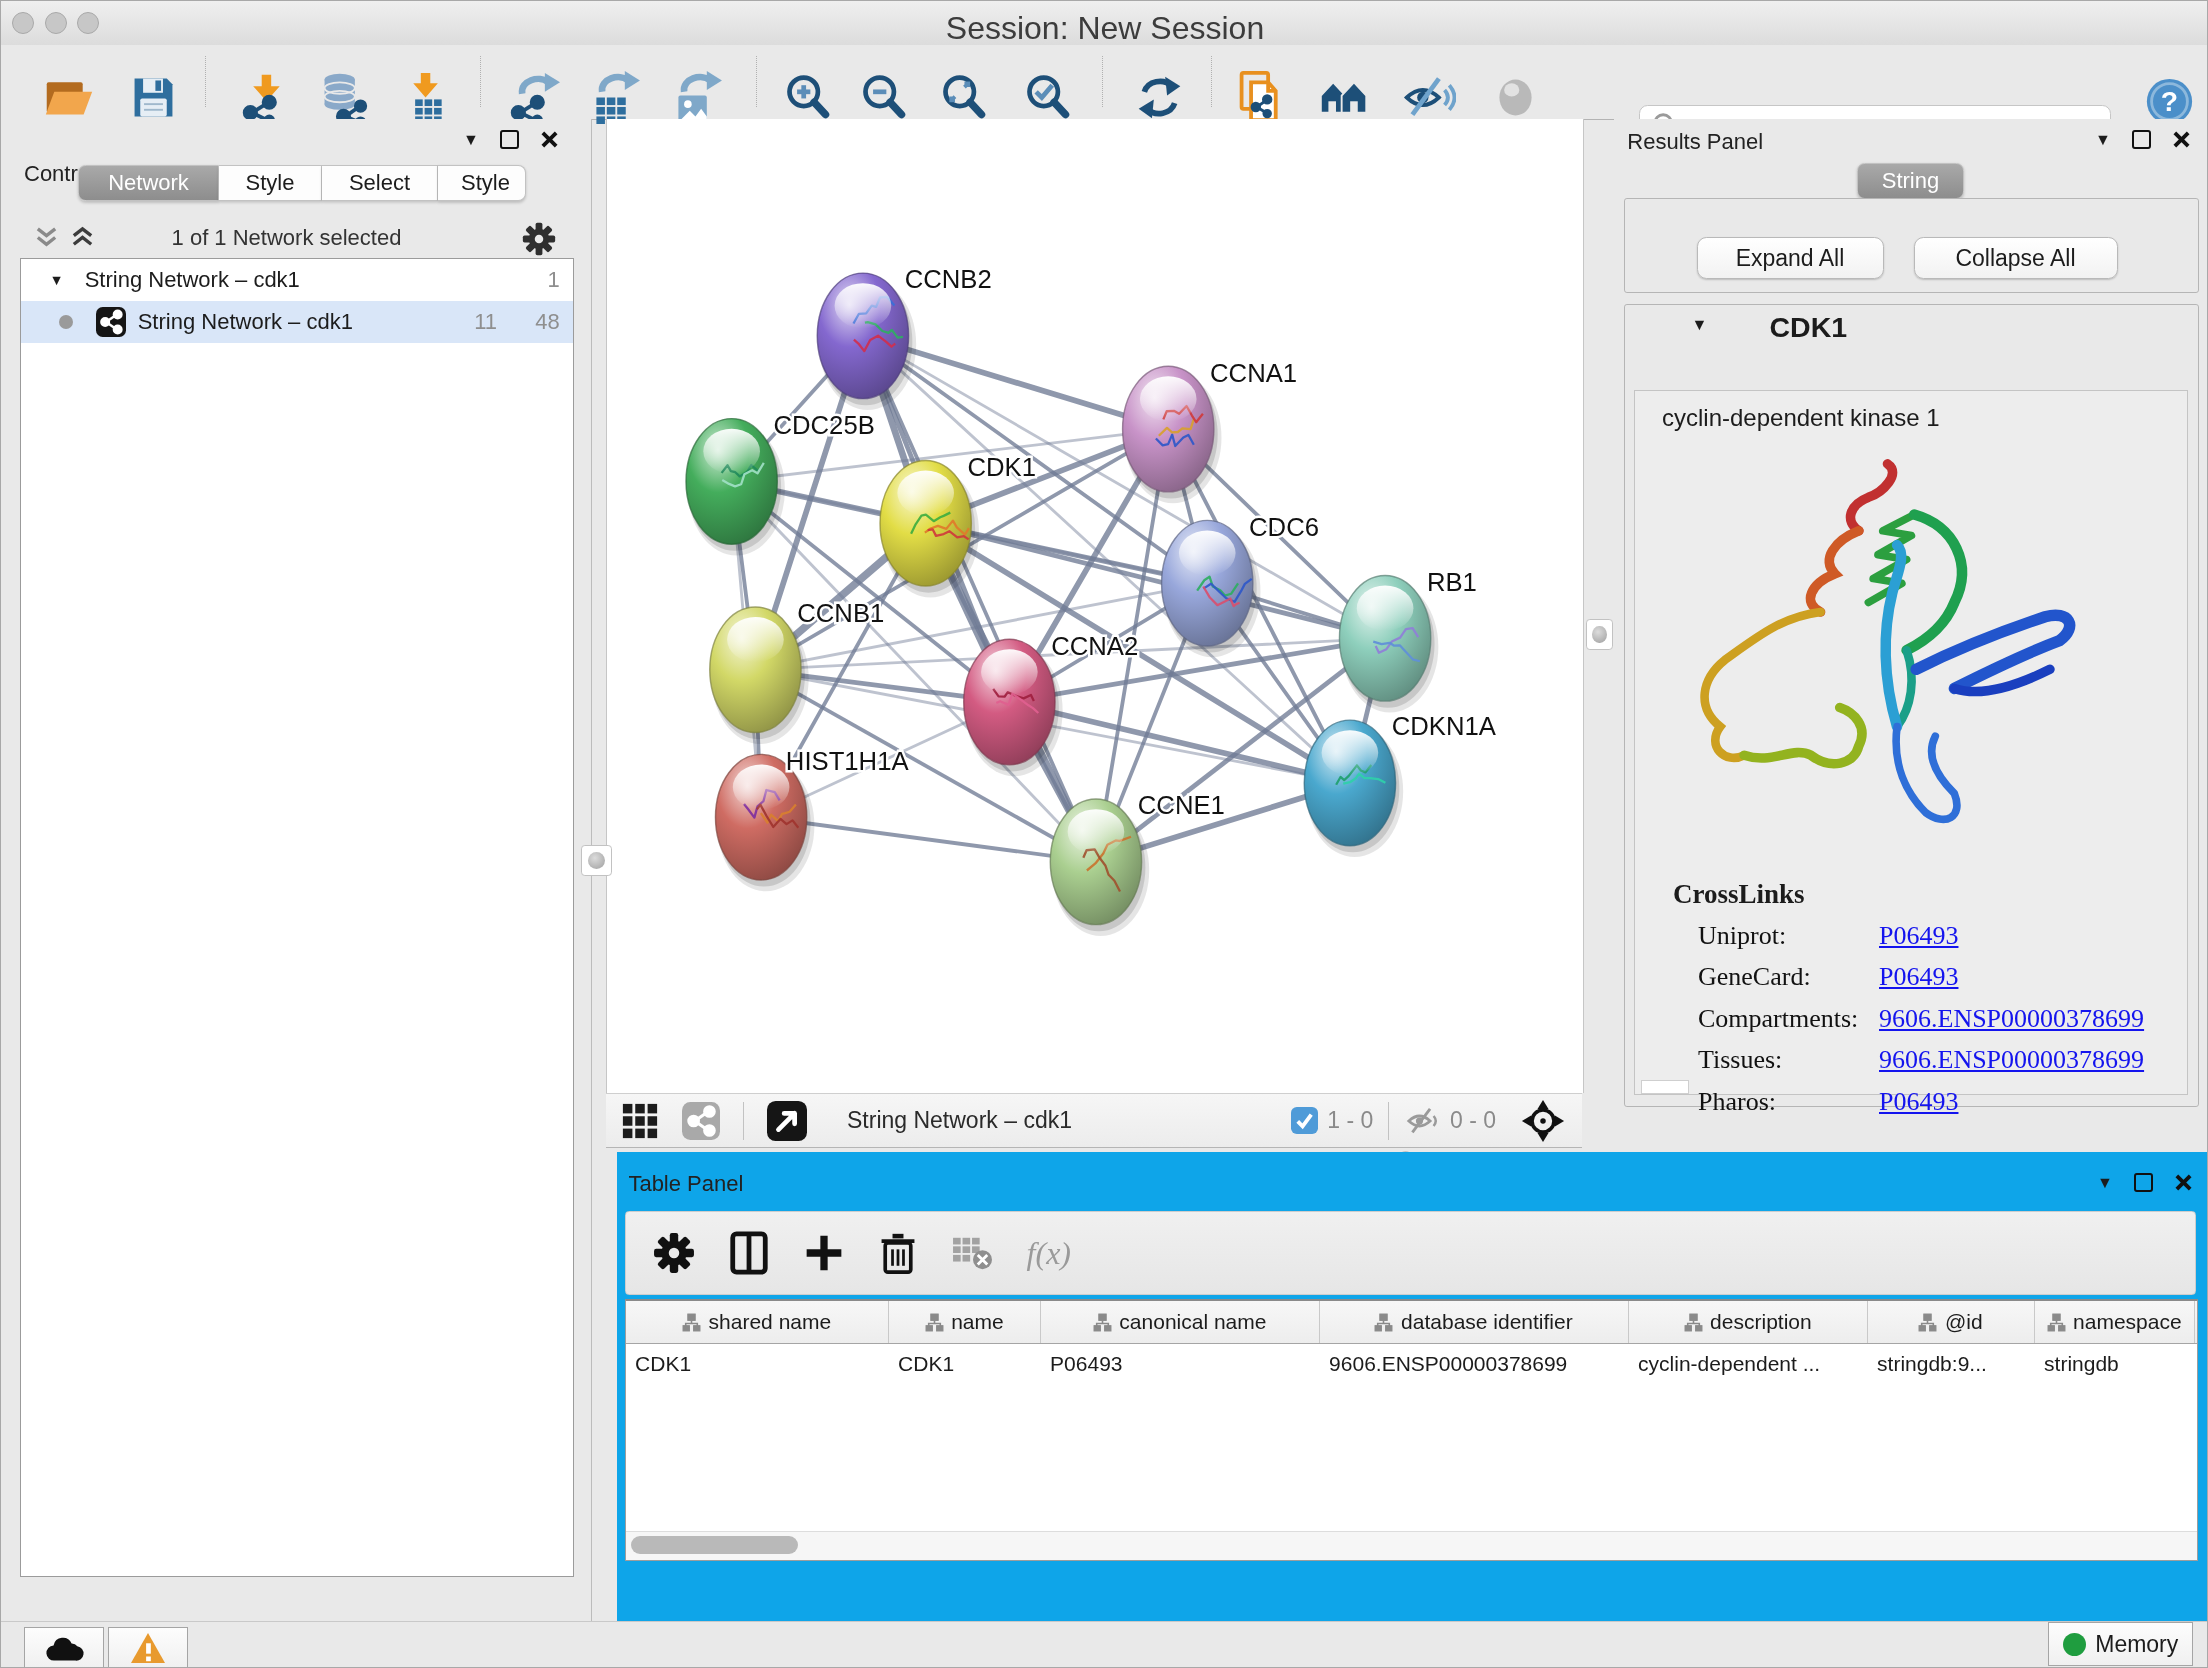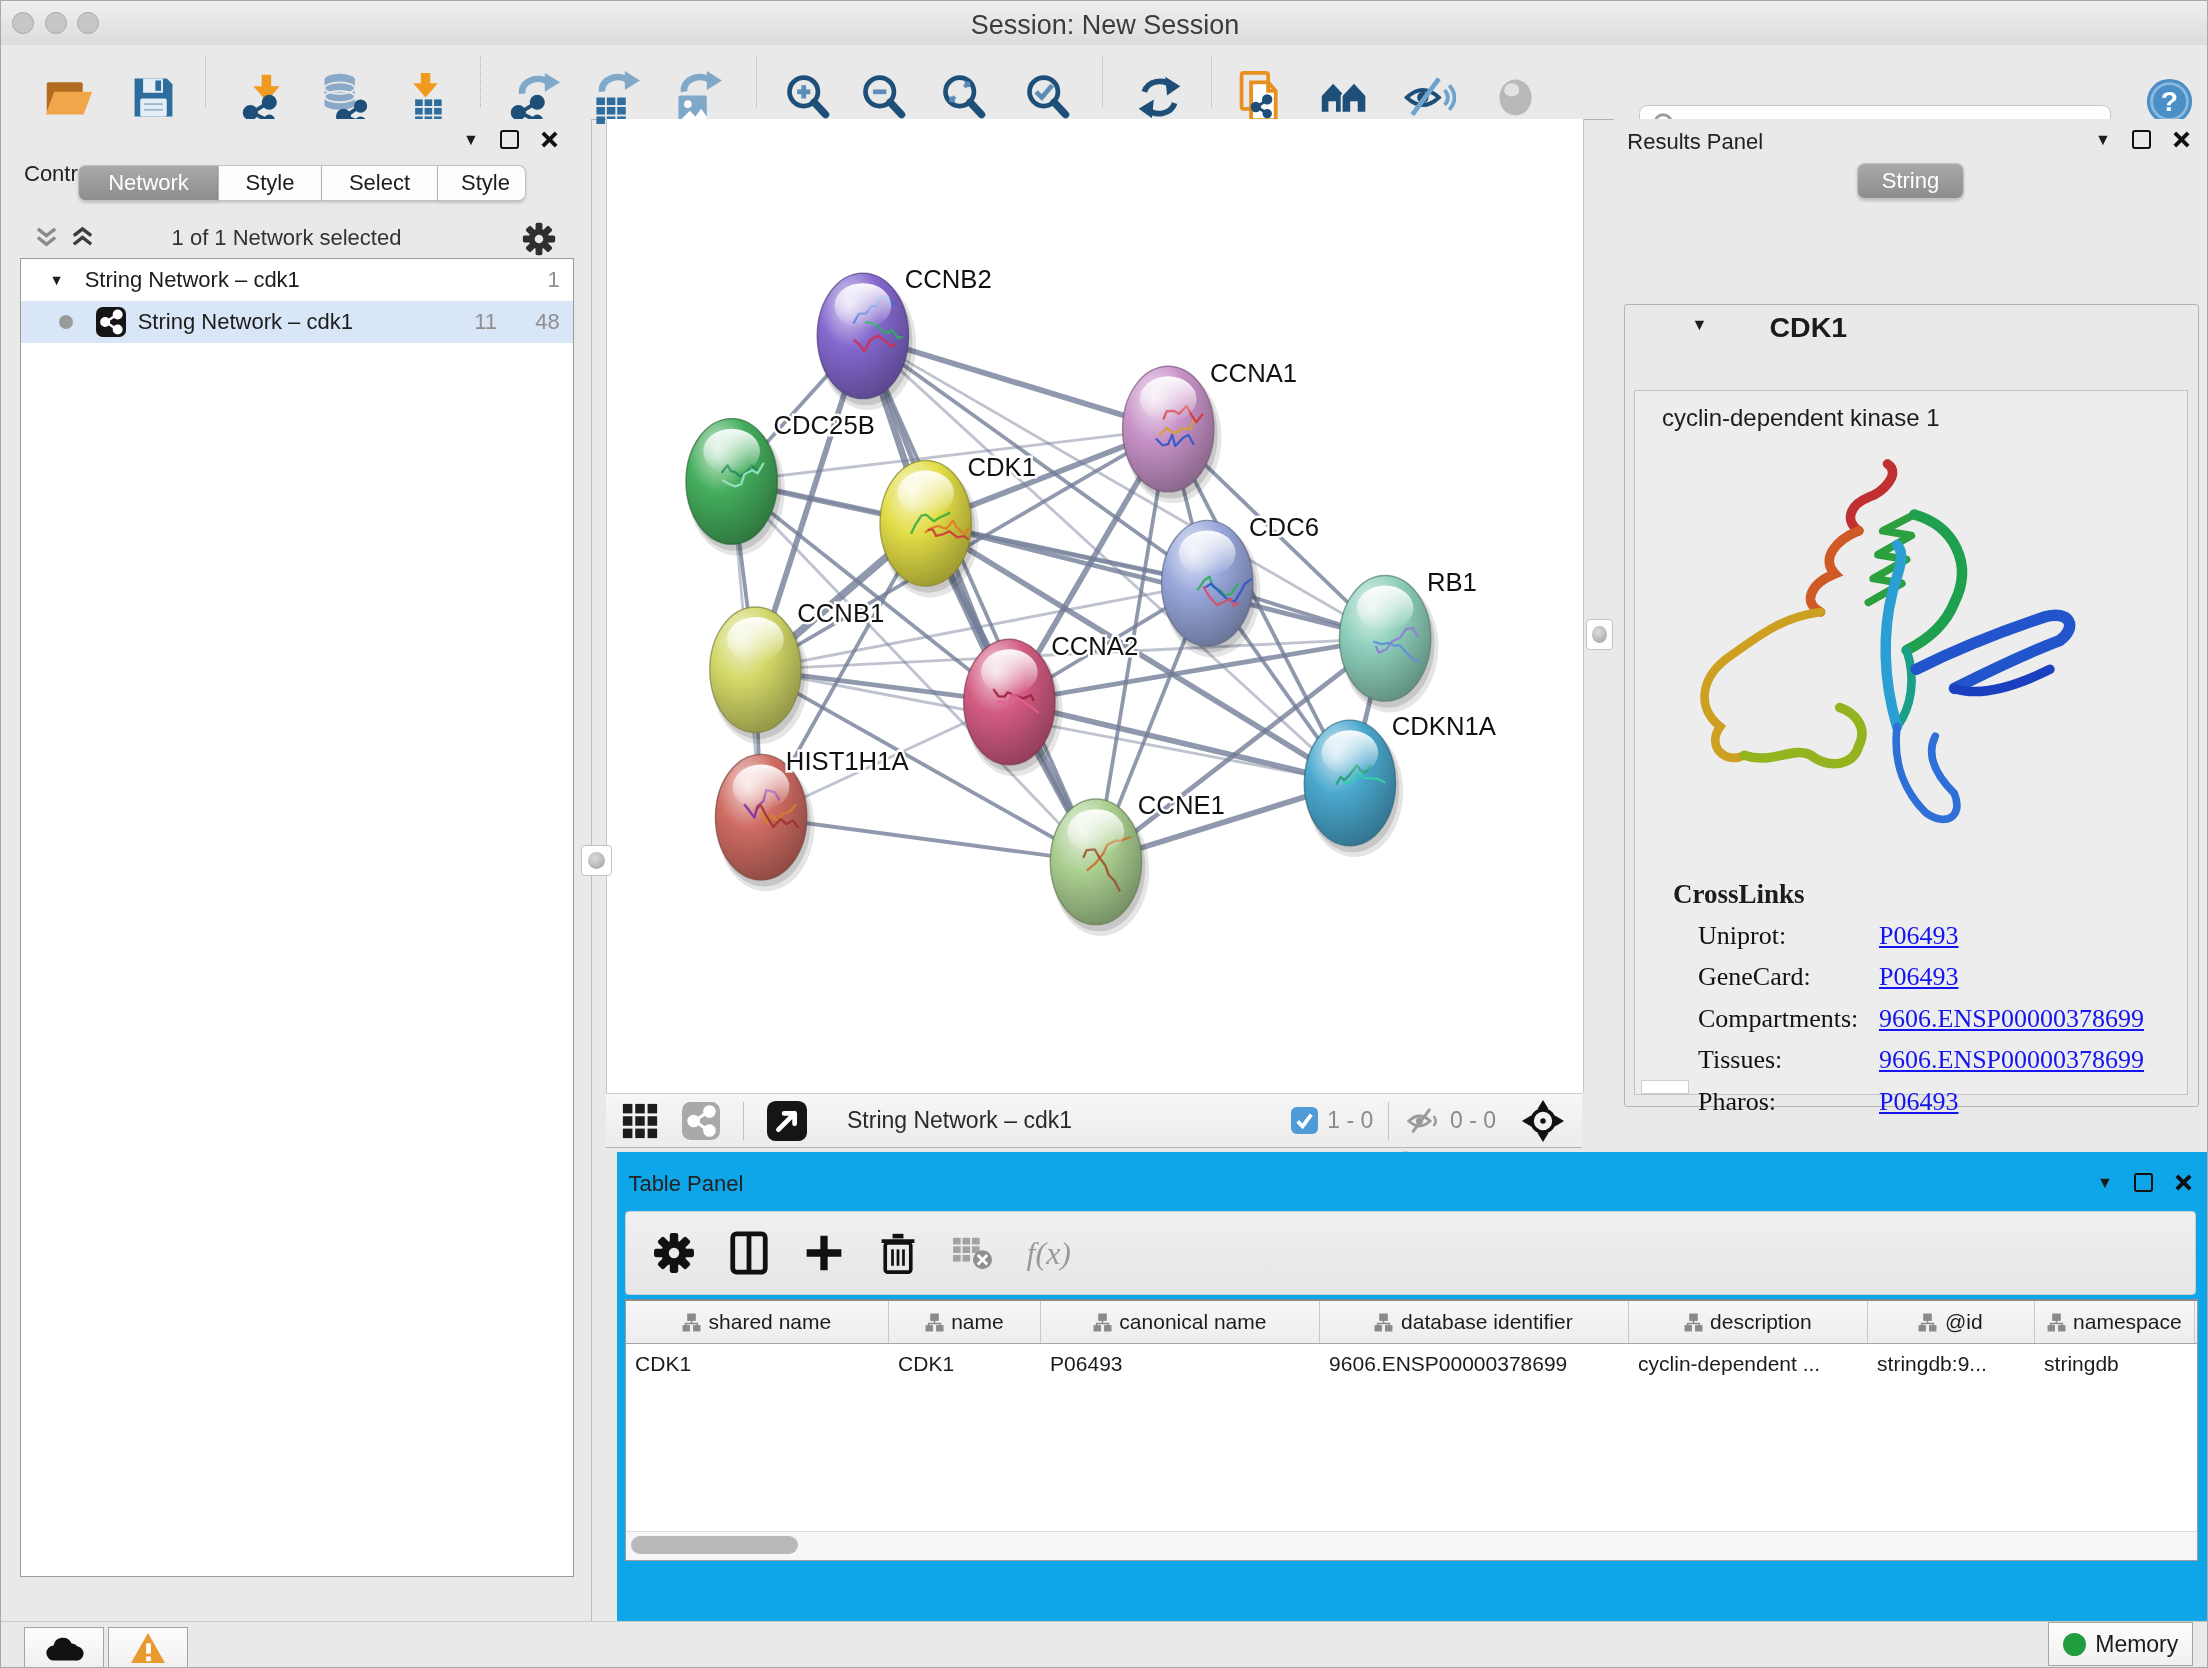--- a/index.html
+++ b/index.html
@@ -2,21 +2,21 @@
 <html style="font-size:15px"><head>
 <meta charset="utf-8">
 <style>
   html,body{margin:0;padding:0;background:#d8d8d8;}
   #app{position:relative;width:2208px;height:1668px;background:#e9e9e9;overflow:hidden;
        font-family:"Liberation Sans",sans-serif;color:#1c1c1c;border:1px solid #a8a8a8;box-sizing:border-box;}
   .abs{position:absolute;}
   
   #titlebar{left:0;top:0;width:2208px;height:44px;background:linear-gradient(#efefef,#dcdcdc);border-bottom:1px solid #a6a6a6;}
   .traffic{width:20px;height:20px;border-radius:50%;background:#c7c7c7;border:1px solid #a9a9a9;top:10.5px;}
-  #win-title{width:100%;text-align:center;top:8.6px;font-size:27px;color:#3c3c3c;}
+  #win-title{width:100%;text-align:center;top:8.6px;font-size:32px;color:#3c3c3c;}
   
   #toolbar{left:0;top:44px;width:2208px;height:74px;background:#e9e9e9;border-bottom:1.9px solid #b3b3b3;}
   .tb-sep{top:11.4px;width:0;height:51px;border-left:1.9px dotted #b0b0b0;}
   .tb-ico{top:54px;transform:translateY(-50%);} 
   #searchbox{left:1638px;top:60px;width:470px;height:42px;background:#fff;border:1.9px solid #c6c6c6;border-radius:8.6px;display:flex;align-items:center;}
   #searchbox input{border:none;outline:none;flex:1;font-size:21px;font-family:"Liberation Sans",sans-serif;background:transparent;margin-left:5.7px;}
   
   .panel-title{font-size:22px;color:#222;}
   .winctl{display:flex;gap:21px;align-items:center;}
   .sq-btn{width:19px;height:19px;border:2.9px solid #111;border-radius:2.9px;box-sizing:border-box;}
@@ -608,20 +608,24 @@
     <span class="abs panel-title" style="left:13.3px;top:9.5px;">Results Panel</span>
     <div class="abs winctl" style="left:481px;top:11.4px;">
       <span style="font-size:16px;">▼</span>
       <span class="sq-btn"></span>
       <svg width="19" height="19" viewBox="0 0 20 20">
           <line x1="3" y1="3" x2="17" y2="17" stroke="#111" stroke-width="4"></line>
           <line x1="17" y1="3" x2="3" y2="17" stroke="#111" stroke-width="4"></line>
         </svg>
     </div>
     <div class="abs tab first last active" style="left:243px;top:44px;width:59px;border-radius:7.6px;">String</div>
+    <div class="rp-box" style="top:79px;height:93px;">
+      <div class="btn abs" style="left:72px;top:38px;width:185px;height:40px;">Expand All</div>
+      <div class="btn abs" style="left:289px;top:38px;width:202px;height:40px;">Collapse All</div>
+    </div>
     <div class="rp-box" style="top:185px;height:801px;">
       <span class="abs" style="left:67px;top:11.4px;font-size:16px;">▼</span>
       <span class="abs" style="left:145px;top:5.7px;font-size:28.5px;font-weight:bold;">CDK1</span>
       <div id="rp-content">
         <div style="font-size:24px;margin:13.3px 0 0 27px;">cyclin-dependent kinase 1</div>
         <svg width="447" height="430" viewBox="0 0 460 450" style="margin:7.6px 0 0 28.5px;">
           <g fill="none" stroke-linecap="round">
             <path d="M230 25 C245 35 225 55 210 60 C190 68 185 85 200 95" stroke="#c13030" stroke-width="10"></path>
             <path d="M200 95 C175 105 160 125 175 140 C150 150 140 170 160 180" stroke="#cf5a26" stroke-width="10"></path>
             <path d="M160 180 C120 185 95 205 60 230 C35 250 30 280 55 300 C40 320 60 340 80 330" stroke="#cda021" stroke-width="9"></path>

